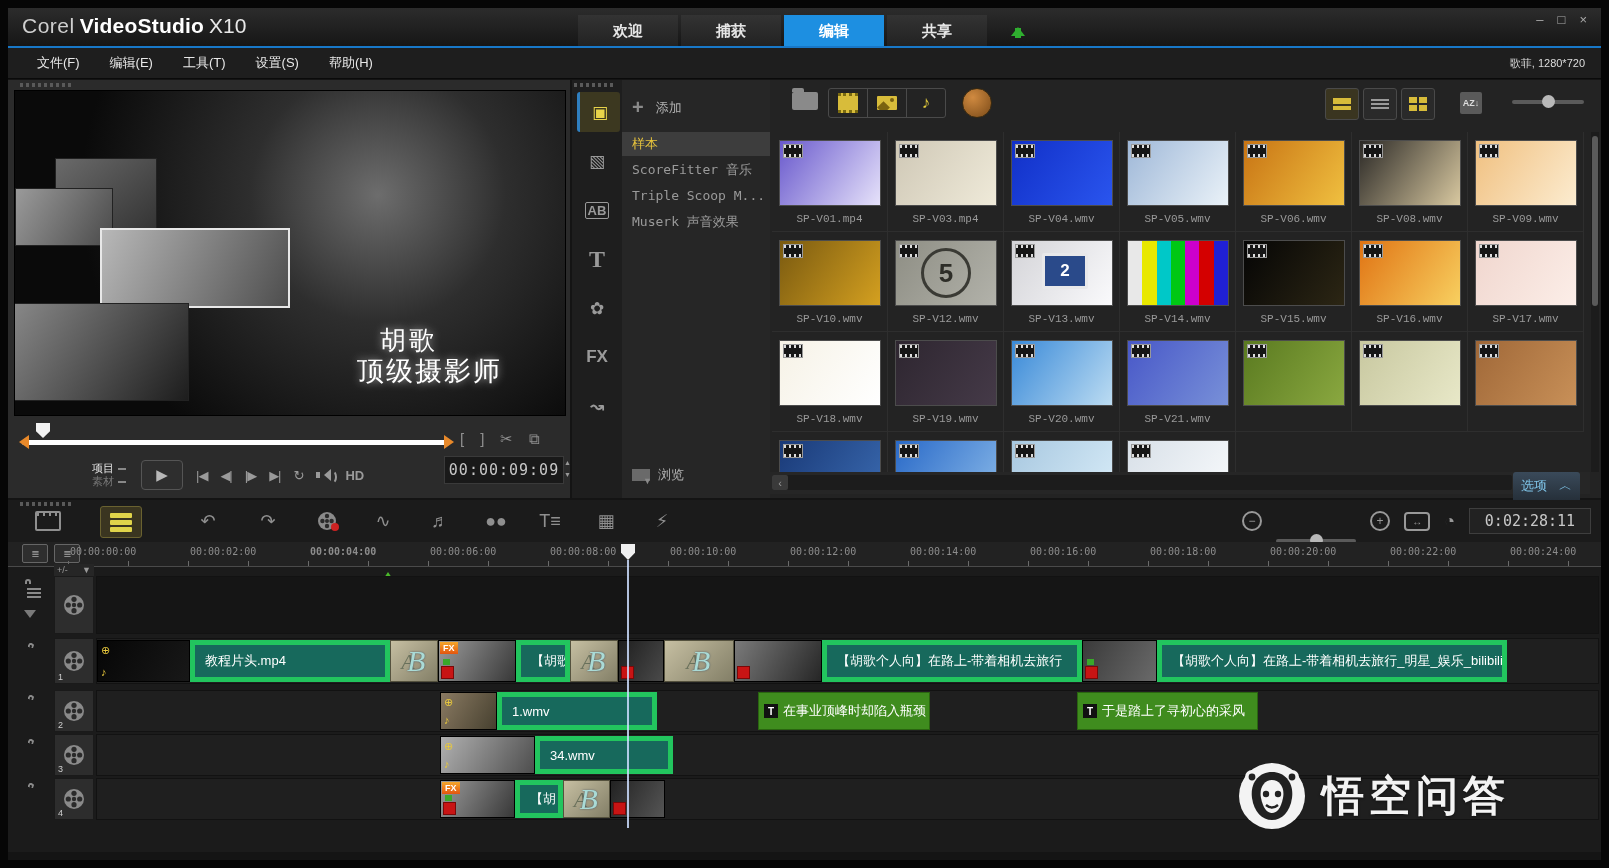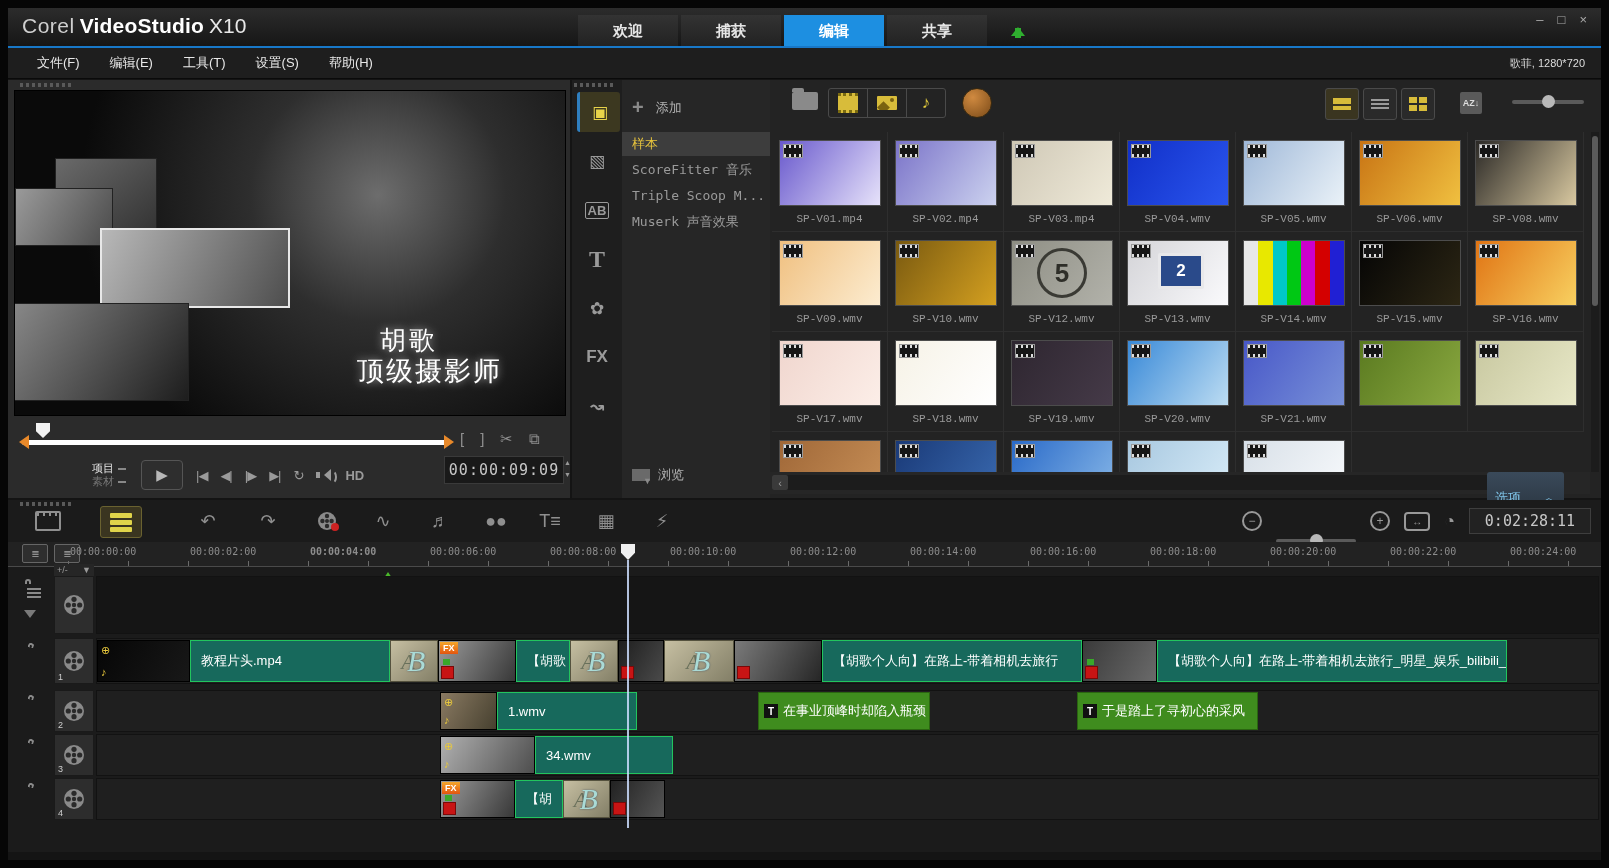--- a/index.html
+++ b/index.html
@@ -135,22 +135,22 @@
   .deco5 b{width:44px;height:44px;border:3px solid #3a3a34;border-radius:50%;display:flex;align-items:center;justify-content:center;
            font-size:26px;color:#2e2e28;font-weight:bold;}
   .deco2{position:absolute;left:30px;top:12px;width:40px;height:30px;background:#2a4a8a;border:3px solid #e8e8ea;border-radius:2px;
          display:flex;align-items:center;justify-content:center;color:#fff;font-size:17px;font-weight:bold;}
   .decobars{position:absolute;inset:0;display:flex;}
   .decobars i{flex:1;}
   .gbottom{position:absolute;left:0;top:392px;width:820px;height:22px;background:#262626;}
   .hscroll{position:absolute;left:2px;top:3px;width:740px;height:15px;background:#1c1c1c;border-radius:2px;}
   .harrow{position:absolute;left:0;top:0;width:16px;height:15px;background:#3a3a3a;color:#999;font-size:11px;
           display:flex;align-items:center;justify-content:center;border-radius:2px;}
-  .optbtn{position:absolute;right:26px;top:0;height:20px;display:flex;align-items:center;gap:22px;
-          padding:16px 8px;background:linear-gradient(#3a4a5a,#26303a);border-radius:3px 3px 0 0;
+  .optbtn{position:absolute;right:10px;top:0;height:20px;display:flex;align-items:center;gap:12px;
+          padding:4px 8px;background:linear-gradient(#3a4a5a,#26303a);border-radius:3px 3px 0 0;
           color:#7fc4e8;font-size:13px;}
   .vscroll{position:absolute;right:2px;top:52px;width:8px;height:340px;background:#1c1c1c;}
   .vscroll i{position:absolute;left:1px;top:4px;width:6px;height:170px;background:#5a5a5a;border-radius:3px;}
 
   
   #timeline{left:8px;top:500px;width:1593px;height:352px;background:#1b1b1b;}
   .ttool{position:absolute;left:0;top:2px;width:1593px;height:38px;}
   .tico{position:absolute;top:4px;width:40px;height:30px;display:flex;align-items:center;justify-content:center;
         color:#8f8f8f;font-size:18px;}
   .tico.on{background:#3a3520;border:1px solid #6a6230;border-radius:3px;color:#e0d44a;}
@@ -186,21 +186,21 @@
   .tcontent{position:absolute;left:88px;top:0;right:2px;height:100%;background:#1f1f1f;border:1px solid #121212;box-sizing:border-box;}
   .gutter-ico{position:absolute;left:16px;color:#8a8a8a;}
   .lockbody{position:relative;width:10px;height:8px;background:#8a8a8a;border-radius:1px;margin-top:5px;}
   .lockbody::before{content:"";position:absolute;left:1px;top:-5px;width:6px;height:5px;border:2px solid #8a8a8a;
                     border-bottom:none;border-radius:4px 4px 0 0;box-sizing:border-box;}
   .lockbody.open::before{left:4px;transform:rotate(14deg);}
   .tracklist-ico{width:14px;height:10px;background:repeating-linear-gradient(#8a8a8a 0 2px,transparent 2px 4px);}
   .gut-tri{width:0;height:0;border:6px solid transparent;border-top:8px solid #7a7a7a;}
 
   .clip{position:absolute;top:1px;bottom:1px;box-sizing:border-box;overflow:hidden;}
-  .c-teal{background:#17695c;border:1px solid #22c55e;color:#fff;}
+  .c-teal{background:#17695c;border:5px solid #22c55e;color:#fff;}
   .c-title{background:#3f8c1e;border:1px solid #2a6510;color:#fff;}
   .c-thumb{border:1px solid #000;}
   .c-black{border:1px solid #000;}
   .c-trans{background:linear-gradient(135deg,#c6bfa2,#837f67);border:1px solid #55523e;}
   .cliplabel{position:absolute;left:10px;top:50%;transform:translateY(-50%);font-size:13px;white-space:nowrap;}
   .c-title .cliplabel{left:24px;}
   .tbadge{position:absolute;left:5px;top:50%;transform:translateY(-50%);width:14px;height:14px;background:#111;
           color:#fff;font-size:10px;font-weight:bold;font-style:normal;display:flex;align-items:center;justify-content:center;}
   .transB{position:absolute;left:50%;top:50%;transform:translate(-38%,-50%);
           font-family:"Liberation Serif","DejaVu Serif",serif;font-style:italic;font-size:30px;color:#aadbd6;text-shadow:0 0 2px #456;}
@@ -386,26 +386,20 @@
       <div class="slider gslider">
           <i style="left:30px;"></i>
         </div>
     </div>
     <div class="grid">
         <div class="gcell">
           <div class="gthumb" style="background: linear-gradient(125deg, rgb(106, 90, 205), rgb(230, 226, 250));">
             <div class="filmbadge"></div>
           </div>
           <div class="glabel">SP-V01.mp4</div>
-        </div>
-        <div class="gcell">
-          <div class="gthumb" style="background: linear-gradient(125deg, rgb(123, 116, 201), rgb(204, 210, 239));">
-            <div class="filmbadge"></div>
-          </div>
-          <div class="glabel">SP-V02.mp4</div>
         </div>
         <div class="gcell">
           <div class="gthumb" style="background: linear-gradient(125deg, rgb(207, 200, 182), rgb(239, 234, 217));">
             <div class="filmbadge"></div>
           </div>
           <div class="glabel">SP-V03.mp4</div>
         </div>
         <div class="gcell">
           <div class="gthumb" style="background: linear-gradient(125deg, rgb(17, 48, 200), rgb(42, 85, 238));">
             <div class="filmbadge"></div>
@@ -745,21 +739,21 @@
               <circle cx="6.3" cy="12" r="2.6" fill="#2a2a2a"></circle>
               <circle cx="17.7" cy="12" r="2.6" fill="#2a2a2a"></circle>
             </svg>
             <b>2</b>
           </div>
           <div class="tcontent">
             <div class="clip c-thumb" style="left: 343px; width: 57px; background: linear-gradient(120deg, rgb(138, 122, 98), rgb(70, 64, 47));">
               <i class="bd bd-pan">⊕</i>
               <i class="bd bd-audio">♪</i>
             </div>
-            <div class="clip c-teal" style="left: 400px; width: 140px;">
+            <div class="clip c-teal" style="left: 400px; width: 160px;">
               <span class="cliplabel">1.wmv</span>
             </div>
             <div class="clip c-title" style="left: 661px; width: 172px;">
               <i class="tbadge">T</i>
               <span class="cliplabel">在事业顶峰时却陷入瓶颈</span>
             </div>
             <div class="clip c-title" style="left: 980px; width: 181px;">
               <i class="tbadge">T</i>
               <span class="cliplabel">于是踏上了寻初心的采风</span>
             </div>
@@ -822,13 +816,28 @@
         <div class="gutter-ico gut-tri" style="top: 110px;"></div>
         <div class="gutter-ico" style="top: 148px;"><span class="lockbody open"></span></div>
         <div class="gutter-ico" style="top: 200px;"><span class="lockbody open"></span></div>
         <div class="gutter-ico" style="top: 244px;"><span class="lockbody open"></span></div>
         <div class="gutter-ico" style="top: 288px;"><span class="lockbody open"></span></div>
       </div>
     <div class="phead"></div>
     <div class="pline"></div>
   </div>
 
+  <div class="wm">
+    <svg width="72" height="72" viewBox="0 0 72 72">
+      <circle cx="36" cy="36" r="33" fill="#fff"></circle>
+      <circle cx="16" cy="17" r="7" fill="#fff"></circle>
+      <circle cx="56" cy="17" r="7" fill="#fff"></circle>
+      <circle cx="16" cy="17" r="3.4" fill="#222"></circle>
+      <circle cx="56" cy="17" r="3.4" fill="#222"></circle>
+      <path d="M36 12 C22 12 14 24 16 38 C18 52 26 60 36 60 C46 60 54 52 56 38 C58 24 50 12 36 12 Z" fill="#222"></path>
+      <path d="M36 20 C28 20 23 28 25 38 C27 48 31 53 36 53 C41 53 45 48 47 38 C49 28 44 20 36 20 Z" fill="#fff"></path>
+      <circle cx="30" cy="34" r="3.2" fill="#222"></circle>
+      <circle cx="42" cy="34" r="3.2" fill="#222"></circle>
+      <path d="M30 45 Q36 50 42 45" stroke="#222" stroke-width="2.4" fill="none"></path>
+    </svg>
+    <span class="wmtext">悟空问答</span>
+  </div>
 </div>
 
 </body></html>

